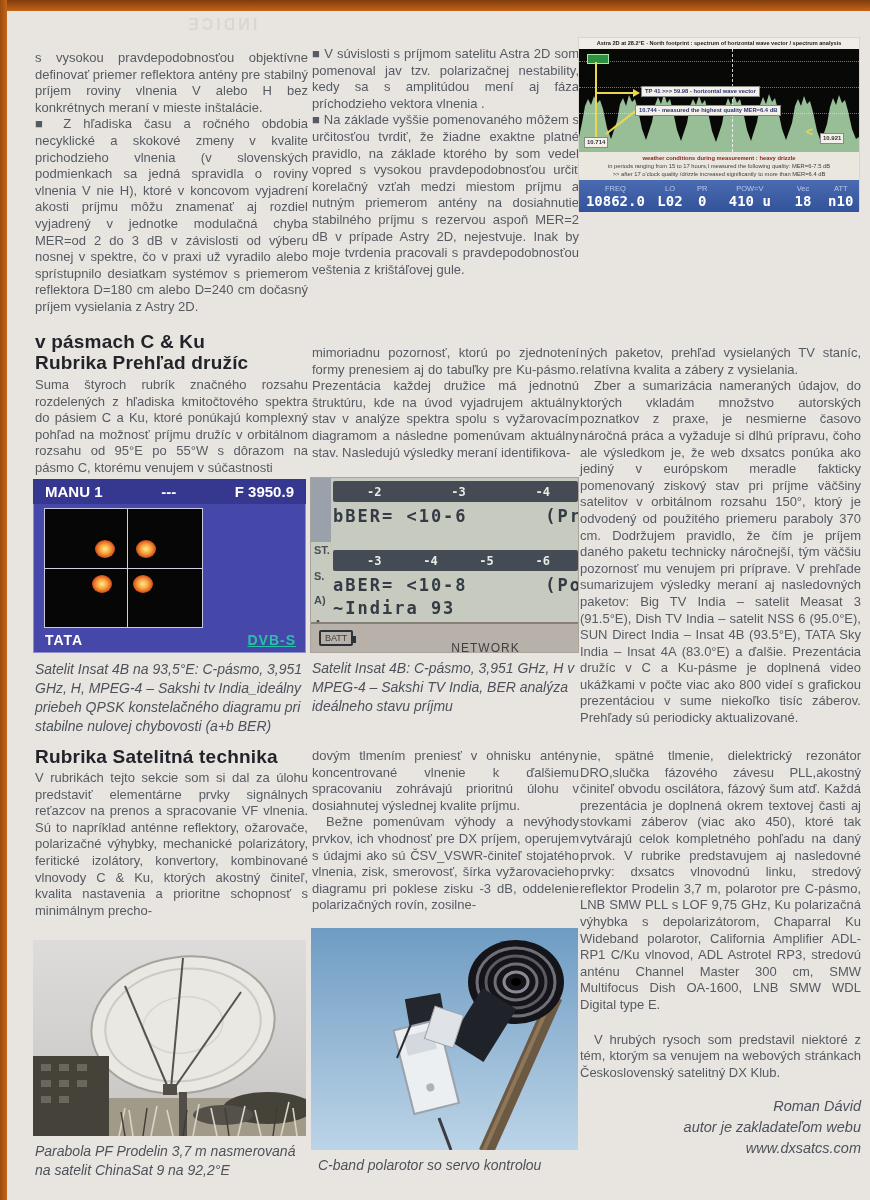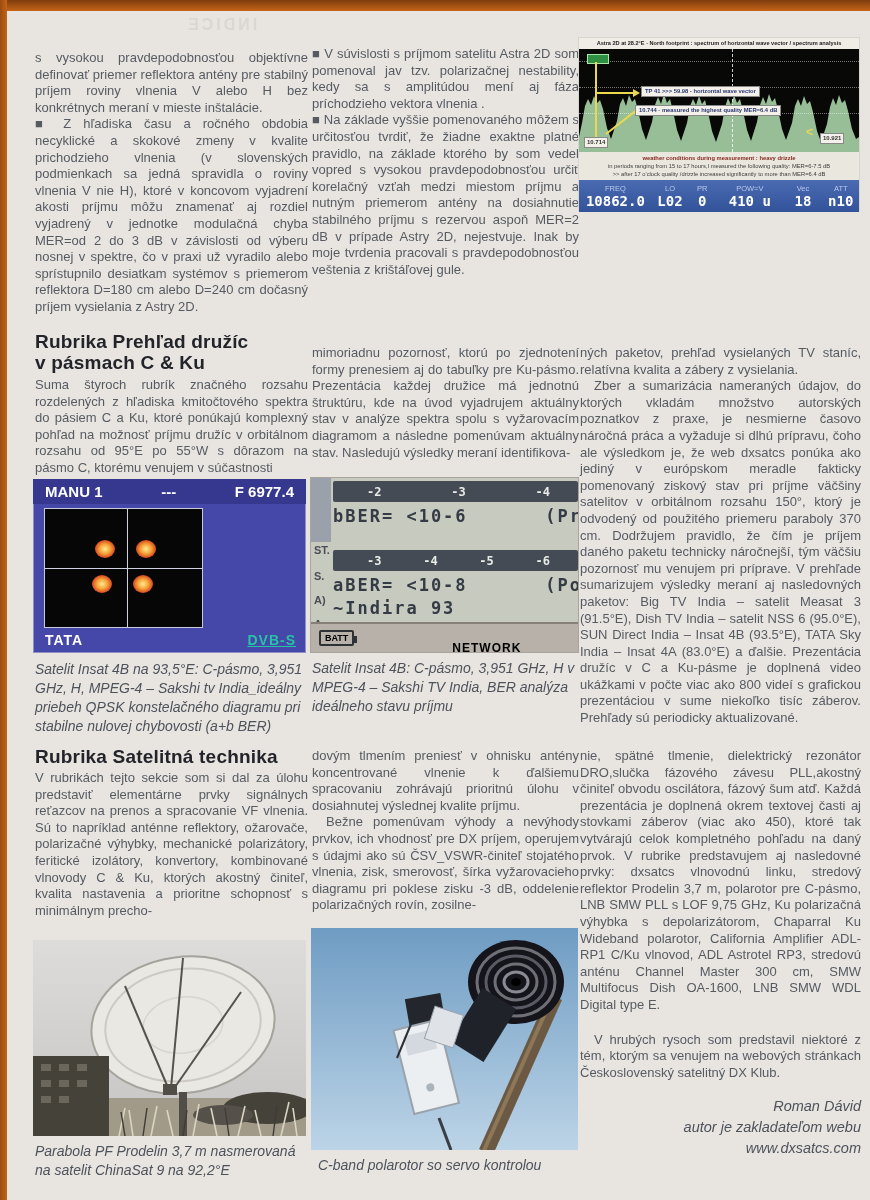--- a/index.html
+++ b/index.html
@@ -69,21 +69,21 @@
   .ber-grayblock{position:absolute;left:0;top:0;width:20px;height:64px;background:#9aa1aa;}
   .ber-band{position:absolute;left:22px;right:0;height:21px;background:#454b55;border-radius:2px;
             color:#e8ebe6;font-family:"DejaVu Sans Mono",monospace;font-weight:bold;font-size:12px;
             display:flex;justify-content:space-between;align-items:center;padding:0 28px 0 34px;}
   .ber-row{position:absolute;left:22px;font-family:"DejaVu Sans Mono",monospace;font-weight:bold;
            font-size:17px;letter-spacing:2px;color:#343b45;white-space:pre;}
   .ber-cut{position:absolute;right:-4px;font-family:"DejaVu Sans Mono",monospace;font-weight:bold;
            font-size:17px;letter-spacing:2px;color:#343b45;}
   .ber-edge{position:absolute;left:3px;font-size:11px;font-weight:bold;color:#4a4f56;}
   .ber-foot{position:absolute;left:0;right:0;bottom:0;height:28px;background:#b7b1a9;
-            border-top:2px solid #868078;display:flex;align-items:center;color:#000000;font-weight:bold;gap:40px;}
+            border-top:2px solid #868078;display:flex;align-items:center;color:#404040;font-weight:normal;gap:40px;}
   .batt{border:2px solid #2d3237;border-radius:2px;padding:1px 4px;font-size:9px;margin-left:8px;position:relative;}
   .batt::after{content:"";position:absolute;right:-5px;top:4px;width:3px;height:7px;background:#2d3237;}
   .ber-div{width:2px;height:20px;background:#2d3237;margin:0 9px;}
   .net{font-size:12px;letter-spacing:1px;margin-top:19px;}
   .orbit{font-size:12px;line-height:10px;text-align:center;}
   .enc{font-size:13px;letter-spacing:1px;overflow:hidden;white-space:nowrap;}
 
   .photo{display:block;}
 </style>
 </head>
@@ -93,33 +93,33 @@
   <div class="frame-top"></div>
   <div class="frame-left"></div>
   <div class="ghost">INDICE</div>
 
   <div class="blk bt" style="left:35px;top:50px;width:273px">
     <p>s vysokou pravdepodobnosťou objektívne definovať priemer reflektora antény pre stabilný príjem roviny vlnenia V alebo H bez konkrétnych meraní v mieste inštalácie.</p>
     <p>■ Z hľadiska času a ročného obdobia necyklické a skokové zmeny v kvalite prichodzieho vlnenia (v slovenských podmienkach sa jedná spravidla o roviny vlnenia V nie H), ktoré v koncovom vyjadrení akosti príjmu môžu znamenať aj rozdiel vyjadrený v jednotke modulačná chyba MER=od 2 do 3 dB v závislosti od výberu nosnej v spektre, čo v praxi už vyradilo alebo sprístupnilo desiatkam systémov s priemerom reflektora D=180 cm alebo D=240 cm dočasný príjem vysielania z Astry 2D.</p>
   </div>
 
   <div class="blk hd" style="left:35px;top:331px;width:273px">
+    <div>v pásmach C &amp; Ku</div>
     <div>Rubrika Prehľad družíc</div>
-    <div>v pásmach C &amp; Ku</div>
   </div>
 
   <div class="blk bt" style="left:35px;top:377px;width:273px">
     <p>Suma štyroch rubrík značného rozsahu rozdelených z hľadiska kmitočtového spektra do pásiem C a Ku, ktoré ponúkajú komplexný pohľad na možnosť príjmu družíc v orbitálnom rozsahu od 95°E po 55°W s dôrazom na pásmo C, ktorému venujem v súčastnosti</p>
   </div>
 
   <div class="blk qpsk" style="left:33px;top:479px">
     <div class="qpsk-head">
       <span>MANU 1</span>
       <span>---</span>
-      <span>F 6977.4</span>
+      <span>F 3950.9</span>
     </div>
     <div class="qpsk-screen">
       <div class="cross-v"></div>
       <div class="cross-h"></div>
       <div class="blob" style="left:32%;top:26%"></div>
       <div class="blob" style="left:58%;top:26%"></div>
       <div class="blob" style="left:30%;top:56%"></div>
       <div class="blob" style="left:56%;top:56%"></div>
     </div>
     <div class="qpsk-foot-l">TATA</div>

